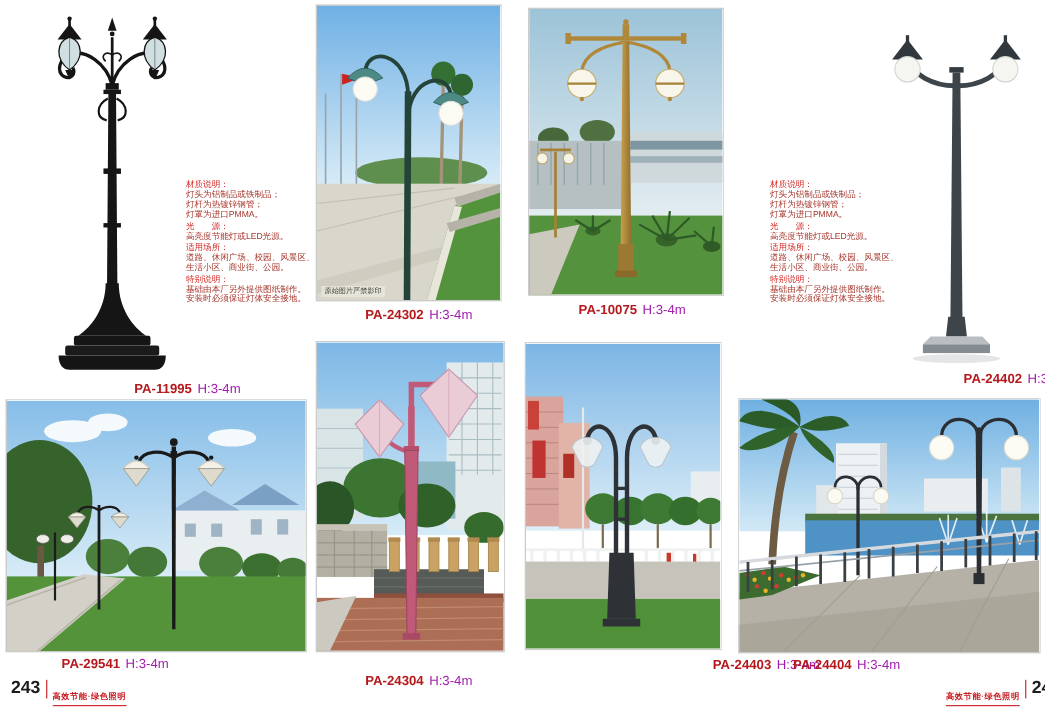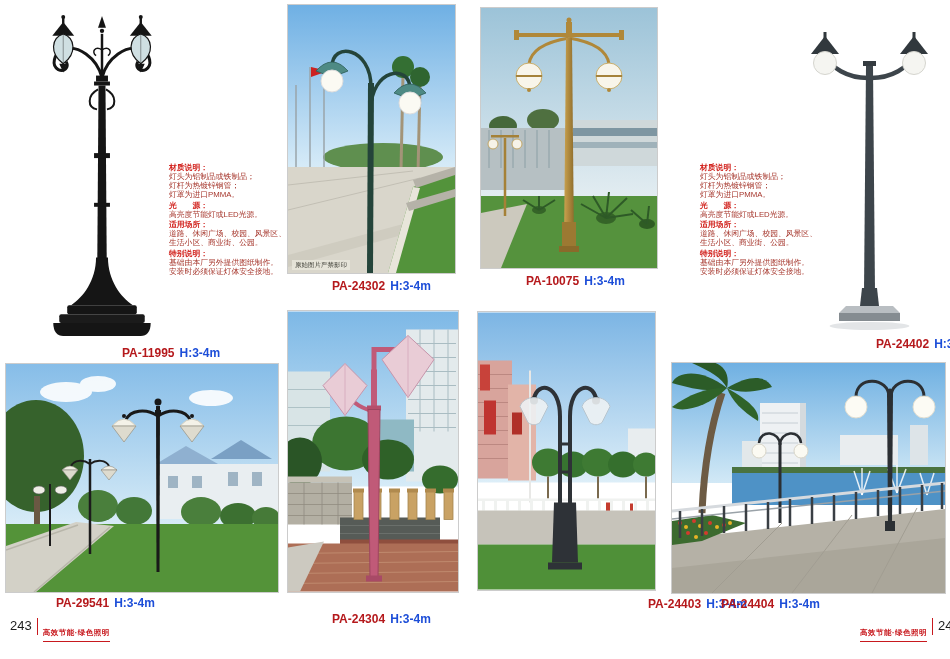--- a/index.html
+++ b/index.html
@@ -3,28 +3,28 @@
 <meta charset="utf-8">
 <style>
   html,body{margin:0;padding:0;background:#ffffff;}
   #page{position:relative;width:950px;height:659px;background:#ffffff;overflow:hidden;
         font-family:"Liberation Sans",sans-serif;}
   .art{position:absolute;}
   .art svg,.photo svg{display:block;width:100%;height:100%;}
   .photo{position:absolute;overflow:hidden;box-shadow:0 0 0 1px rgba(110,110,110,.35);}
   .cap{position:absolute;font-size:12px;white-space:nowrap;}
   .cap .code{color:#b5191c;font-weight:bold;margin-right:5px;padding-left:48px;}
-  .cap .hv{color:#1d4ed8;font-weight:bold;}
+  .cap .hv{color:#a21caf;font-weight:normal;}
   .spec{position:absolute;width:122px;font-size:7.8px;line-height:9px;color:#a6362c;}
-  .spec .sh{color:#d2231e;font-weight:bold;margin-top:1.5px;}
+  .spec .sh{color:#d2231e;font-weight:normal;margin-top:1.5px;}
   .spec .sh:first-child{margin-top:0;}
   .wm{position:absolute;font-size:6.5px;line-height:8px;color:#42423a;
       background:rgba(233,231,220,.8);padding:1px 3px;white-space:nowrap;}
   .foot{position:absolute;display:flex;align-items:flex-start;gap:5px;}
-  .pageno{font-size:13px;font-weight:normal;color:#1d1d1d;line-height:15px;}
+  .pageno{font-size:16px;font-weight:bold;color:#1d1d1d;line-height:15px;}
   .fdiv{width:1px;background:#c8191e;height:17px;}
   .slogan{font-size:7.5px;font-weight:bold;color:#c8191e;border-bottom:1px solid #c8191e;
           padding-bottom:3px;margin-top:10px;letter-spacing:.5px;white-space:nowrap;text-align:right;}
 </style>
 </head>
 <body>
 
 <div id="page">
 
   <div class="art" style="left:26px;top:4px;width:152px;height:338px">

